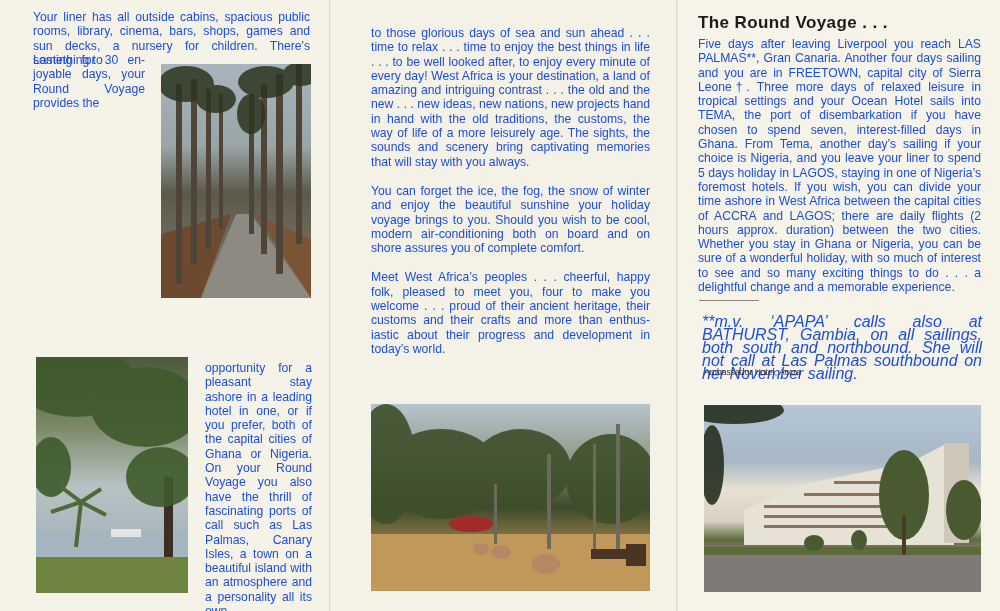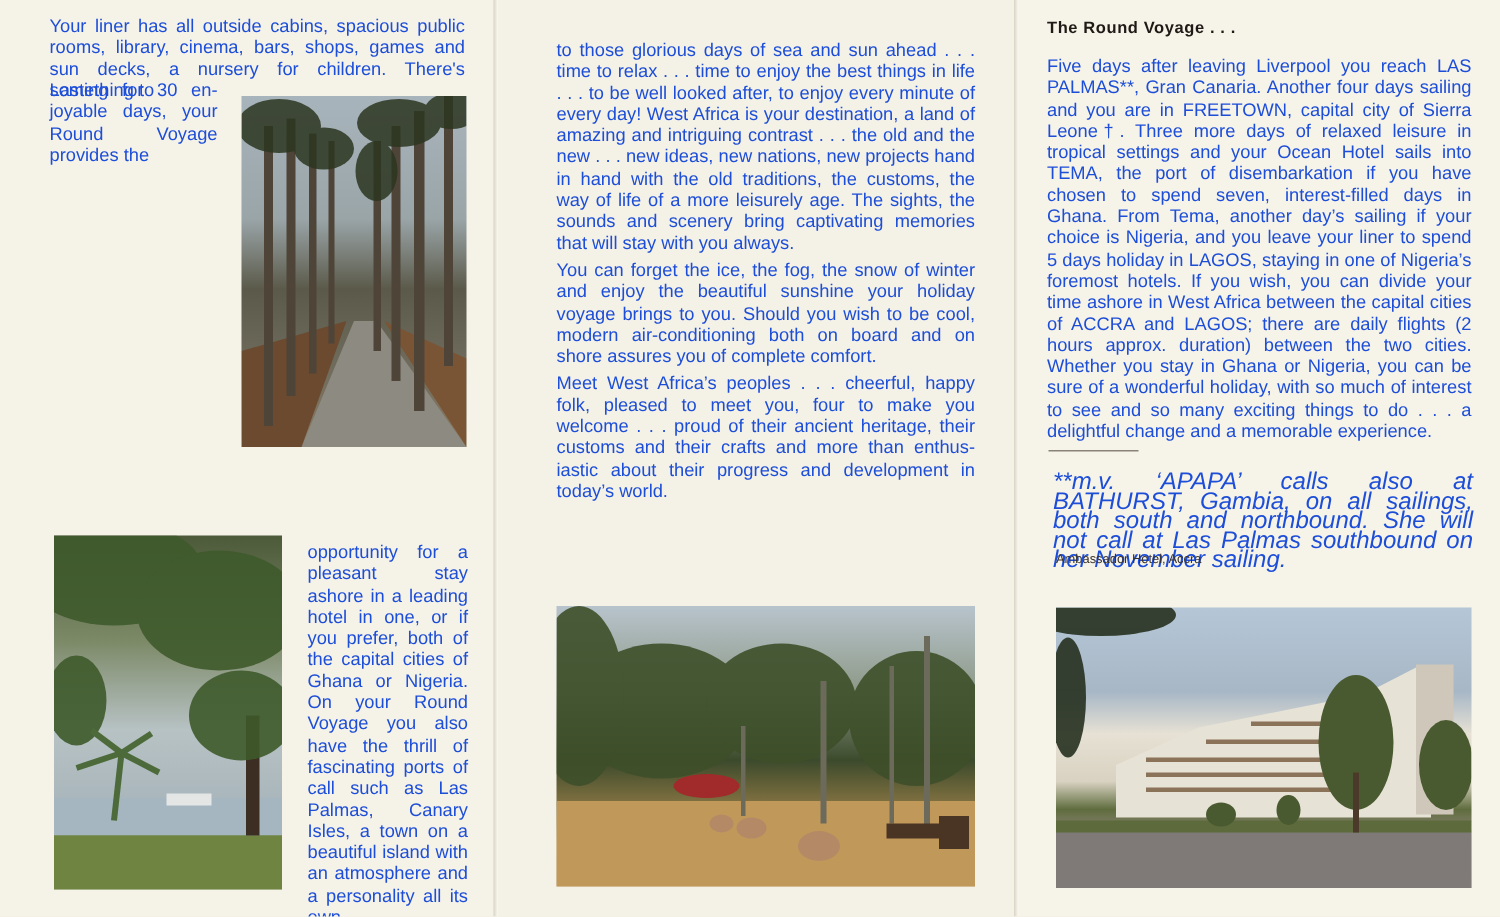--- a/index.html
+++ b/index.html
@@ -27,26 +27,26 @@
   .p1-left { left: 33px; top: 53px; width: 112px; text-align: justify; }
   .p1-left p + p { margin-top: 2px; }
   .p1-photo1 { left: 161px; top: 64px; width: 150px; height: 234px;
     background: linear-gradient(to bottom, #a8b4bc 0%, #9aa5a8 35%, #5b5a4a 55%, #6d6a5c 75%, #8a7a62 100%); }
   .p1-photo2 { left: 36px; top: 357px; width: 152px; height: 236px;
     background: linear-gradient(to bottom, #4c5a3a 0%, #7d8a68 30%, #b7c2c4 55%, #a9b6bb 75%, #6f8c4c 85%, #6e7a3c 100%); }
   .p1-right { left: 205px; top: 361px; width: 107px; }
 
   
   .p2-text { left: 371px; top: 26px; width: 279px; }
-  .p2-text p + p { margin-top: 4px; }
+  .p2-text p + p { margin-top: 15px; }
   .p2-photo { left: 371px; top: 404px; width: 279px; height: 187px;
     background: linear-gradient(to bottom, #b8c4cc 0%, #8d9a88 30%, #3c4a2c 55%, #7f7040 70%, #c29a5e 85%, #b98d52 100%); }
 
   
-  .p3-title { position: absolute; left: 698px; top: 13px; font-weight: bold; font-size: 11px; letter-spacing: 0.4px; color: #1f1a16; }
+  .p3-title { position: absolute; left: 698px; top: 13px; font-weight: bold; font-size: 17px; letter-spacing: 0.4px; color: #1f1a16; }
   .p3-text { left: 698px; top: 37px; width: 283px; }
   .p3-rule { position: absolute; left: 699px; top: 300px; width: 60px; height: 1px; background: #8a8378; }
   .p3-notes { left: 702px; top: 315px; width: 280px; font-style: italic; font-size: 16px; line-height: 13px; }
   .p3-notes p + p { margin-top: 5px; }
   .p3-caption { position: absolute; left: 704px; top: 367px; font-size: 8.6px; color: #3a332c; }
   .p3-photo { left: 704px; top: 405px; width: 277px; height: 187px;
     background: linear-gradient(to bottom, #b5c6d6 0%, #a7b7c6 30%, #e6e1d4 45%, #d9d2c2 62%, #5f6d3e 72%, #8a8176 80%, #7e7872 100%); }
 
   svg { display: block; }
 </style>

